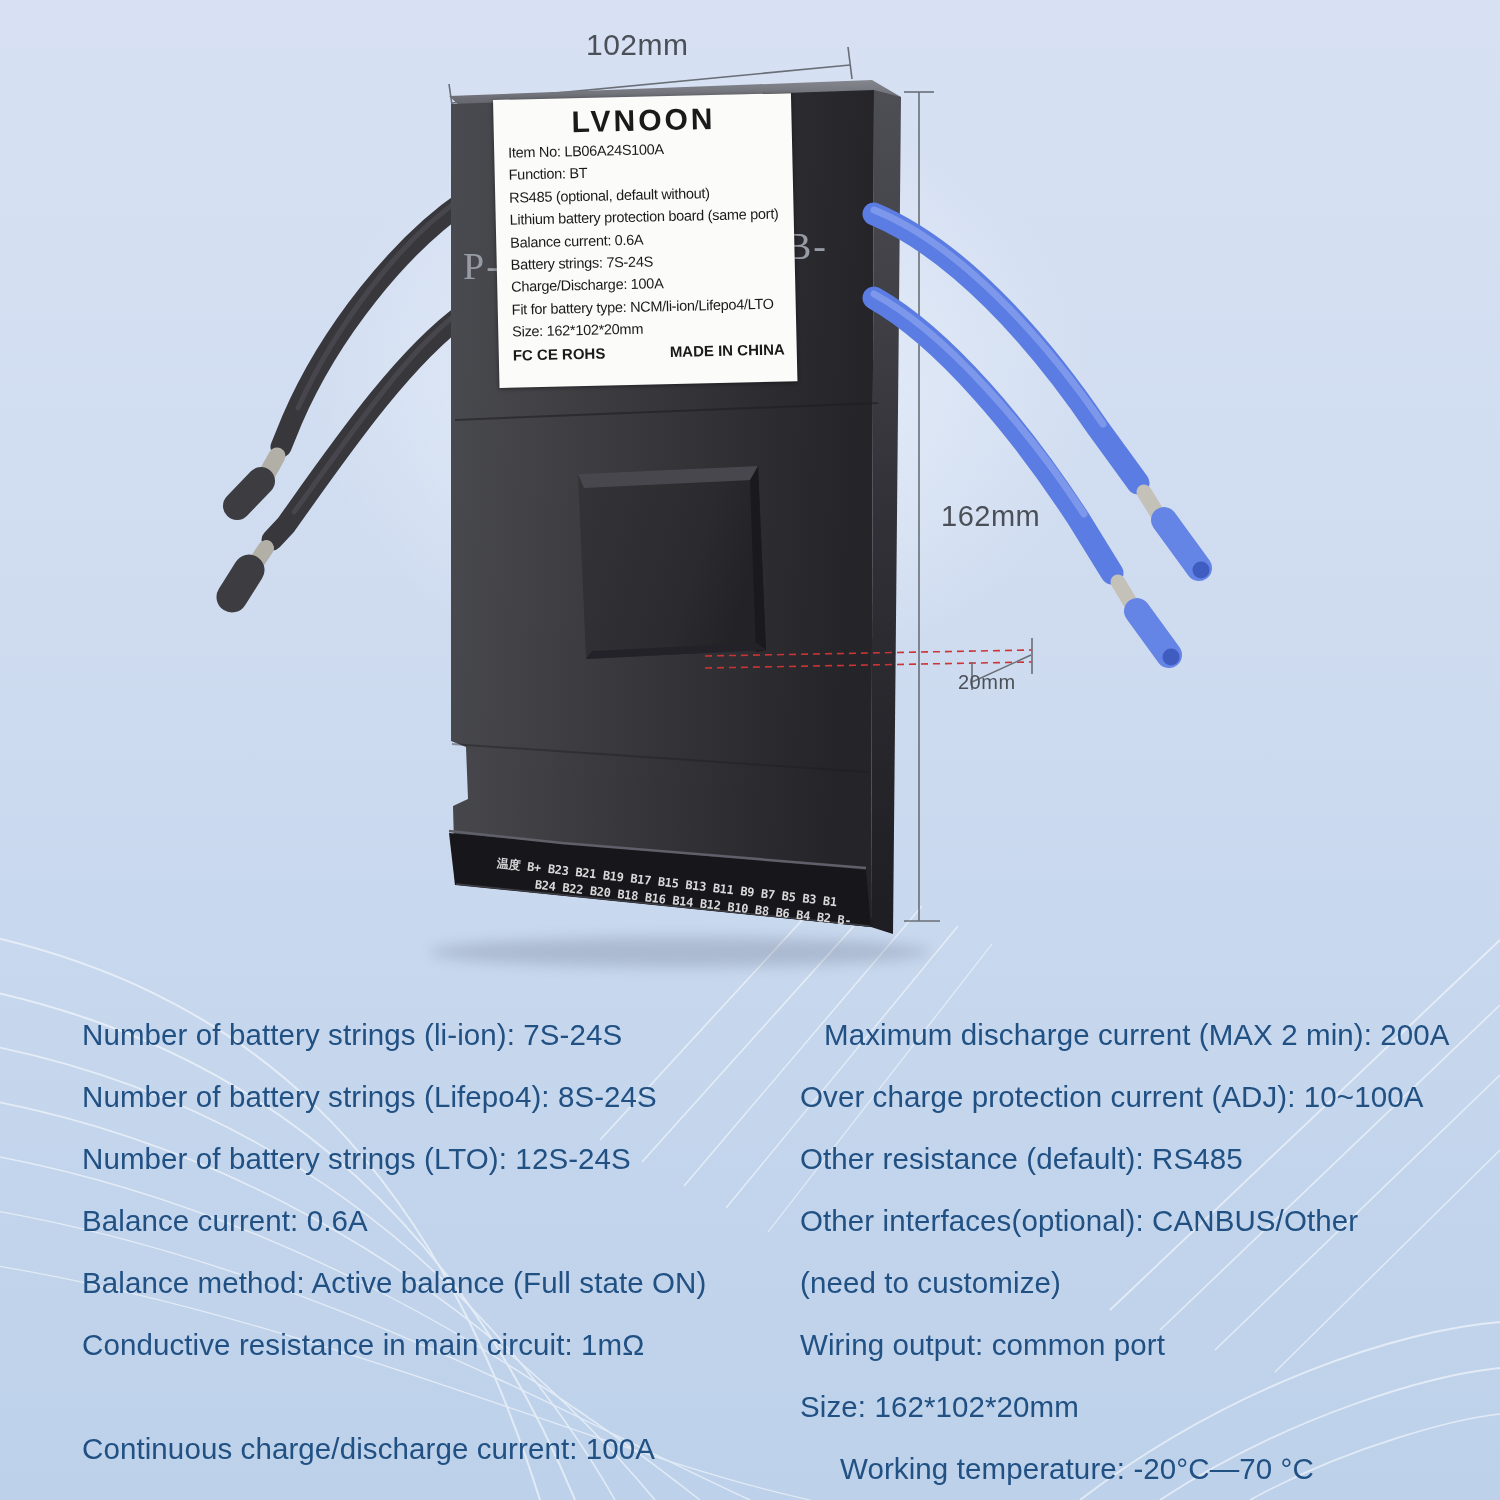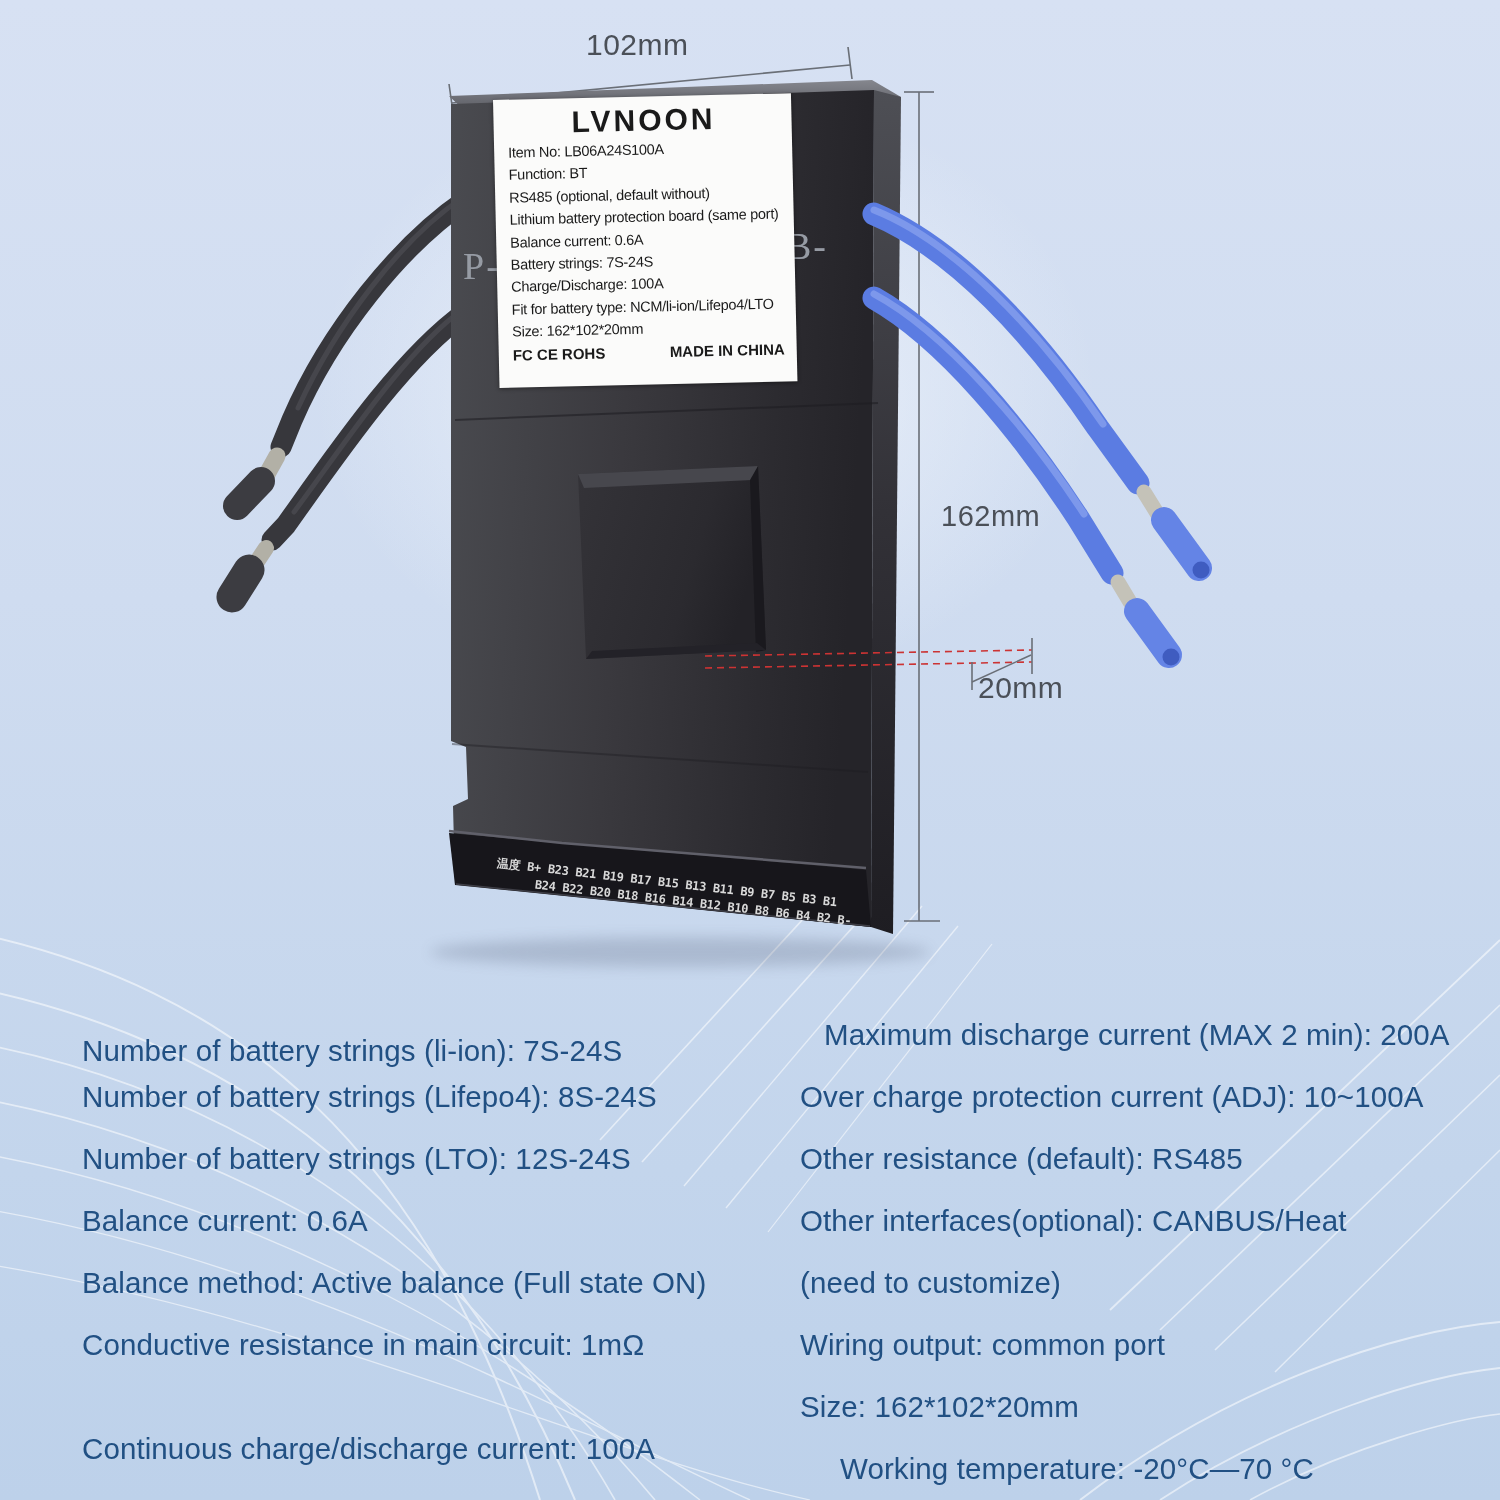--- a/index.html
+++ b/index.html
@@ -182,32 +182,32 @@
   <div class="port-mark" style="left:463px;top:244px;">P-</div>
   <div class="port-mark" style="left:786px;top:224px;">B-</div>
 
   <div class="terminal-text">
     <div class="row1">温度 B+ B23 B21 B19 B17 B15 B13 B11 B9 B7 B5 B3 B1</div>
     <div class="row2">B24 B22 B20 B18 B16 B14 B12 B10 B8 B6 B4 B2 B-</div>
   </div>
 
   <div class="dim-label" style="left:586px;top:28px;font-size:30px;text-align:center;">102mm</div>
   <div class="dim-label" style="left:941px;top:500px;">162mm</div>
-  <div class="dim-label" style="left:978px;top:671px;font-size:30px;">20mm</div>
-
-  <div class="spec-line col-left" style="top:1018px;margin-top:16px;">Number of battery strings (li-ion): 7S-24S</div>
+  <div class="dim-label" style="left:958px;top:671px;font-size:20px;">20mm</div>
+
+  <div class="spec-line col-left" style="top:1018px;">Number of battery strings (li-ion): 7S-24S</div>
   <div class="spec-line col-left" style="top:1080px;">Number of battery strings (Lifepo4): 8S-24S</div>
   <div class="spec-line col-left" style="top:1142px;">Number of battery strings (LTO): 12S-24S</div>
   <div class="spec-line col-left" style="top:1204px;">Balance current: 0.6A</div>
   <div class="spec-line col-left" style="top:1266px;">Balance method: Active balance (Full state ON)</div>
   <div class="spec-line col-left" style="top:1328px;">Conductive resistance in main circuit: 1mΩ</div>
   <div class="spec-line col-left" style="top:1390px;margin-top:42px;">Continuous charge/discharge current: 100A</div>
 
   <div class="spec-line col-right" style="top:1018px;margin-left:24px;">Maximum discharge current (MAX 2 min): 200A</div>
   <div class="spec-line col-right" style="top:1080px;">Over charge protection current (ADJ): 10~100A</div>
   <div class="spec-line col-right" style="top:1142px;">Other resistance (default): RS485</div>
-  <div class="spec-line col-right" style="top:1204px;">Other interfaces(optional): CANBUS/Heat</div>
+  <div class="spec-line col-right" style="top:1204px;">Other interfaces(optional): CANBUS/Other</div>
   <div class="spec-line col-right" style="top:1266px;">(need to customize)</div>
   <div class="spec-line col-right" style="top:1328px;">Wiring output: common port</div>
   <div class="spec-line col-right" style="top:1390px;">Size: 162*102*20mm</div>
   <div class="spec-line col-right" style="top:1452px;margin-left:40px;">Working temperature: -20°C—70 °C</div>
 
 </div>
 
 </body></html>

